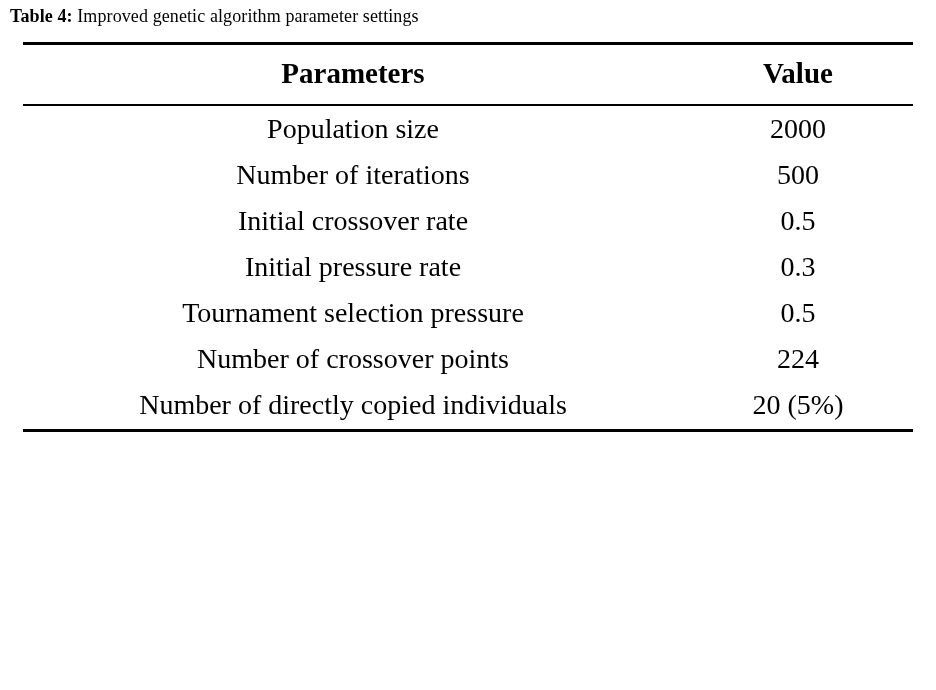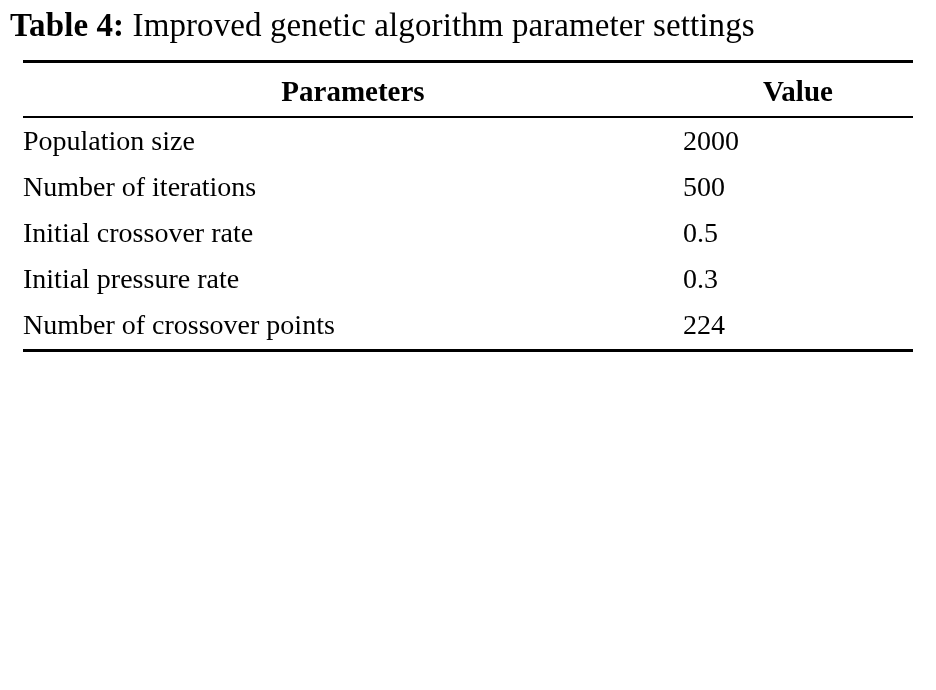--- a/index.html
+++ b/index.html
@@ -15,21 +15,21 @@
     overflow: hidden;
   }
   .page {
     width: 936px;
     height: 690px;
     box-sizing: border-box;
     padding: 6px 8px 0 8px;
     position: relative;
   }
   .caption {
-    font-size: 33px;
+    font-size: 18px;
     line-height: 1.2;
     white-space: nowrap;
     margin: 0 0 14px 2px;
     letter-spacing: 0.1px;
   }
   .caption .caption-label {
     font-weight: bold;
   }
   .caption .caption-text {
     font-weight: normal;
@@ -39,26 +39,27 @@
     width: 890px;
     margin: 0 auto;
     table-layout: fixed;
   }
   table.data-table col.col-param { width: 660px; }
   table.data-table col.col-value { width: 230px; }
 
   table.data-table thead th {
     font-size: 29px;
     font-weight: bold;
-    padding: 12px 0 8px 0;
+    padding: 12px 0 14px 0;
     border-top: 3px solid #000;
     border-bottom: 2.5px solid #000;
   }
   table.data-table tbody td {
     font-size: 28px;
+    text-align: center;
     padding: 6.5px 0 6.5px 0;
     border: none;
     line-height: 1.18;
   }
   table.data-table tbody tr:last-child td {
     border-bottom: 3px solid #000;
     padding-bottom: 8px;
   }
   .param-cell { padding-right: 8px; }
   .value-cell { padding-left: 0; }
@@ -95,19 +96,27 @@
       </tr>
       <tr>
         <td class="param-cell">Initial crossover rate</td>
         <td class="value-cell">0.5</td>
       </tr>
       <tr>
         <td class="param-cell">Initial pressure rate</td>
         <td class="value-cell">0.3</td>
       </tr>
       <tr>
+        <td class="param-cell">Tournament selection pressure</td>
+        <td class="value-cell">0.5</td>
+      </tr>
+      <tr>
         <td class="param-cell">Number of crossover points</td>
         <td class="value-cell">224</td>
+      </tr>
+      <tr>
+        <td class="param-cell">Number of directly copied individuals</td>
+        <td class="value-cell">20 (5%)</td>
       </tr>
     </tbody>
   </table>
 
 </div>
 
 </body></html>

